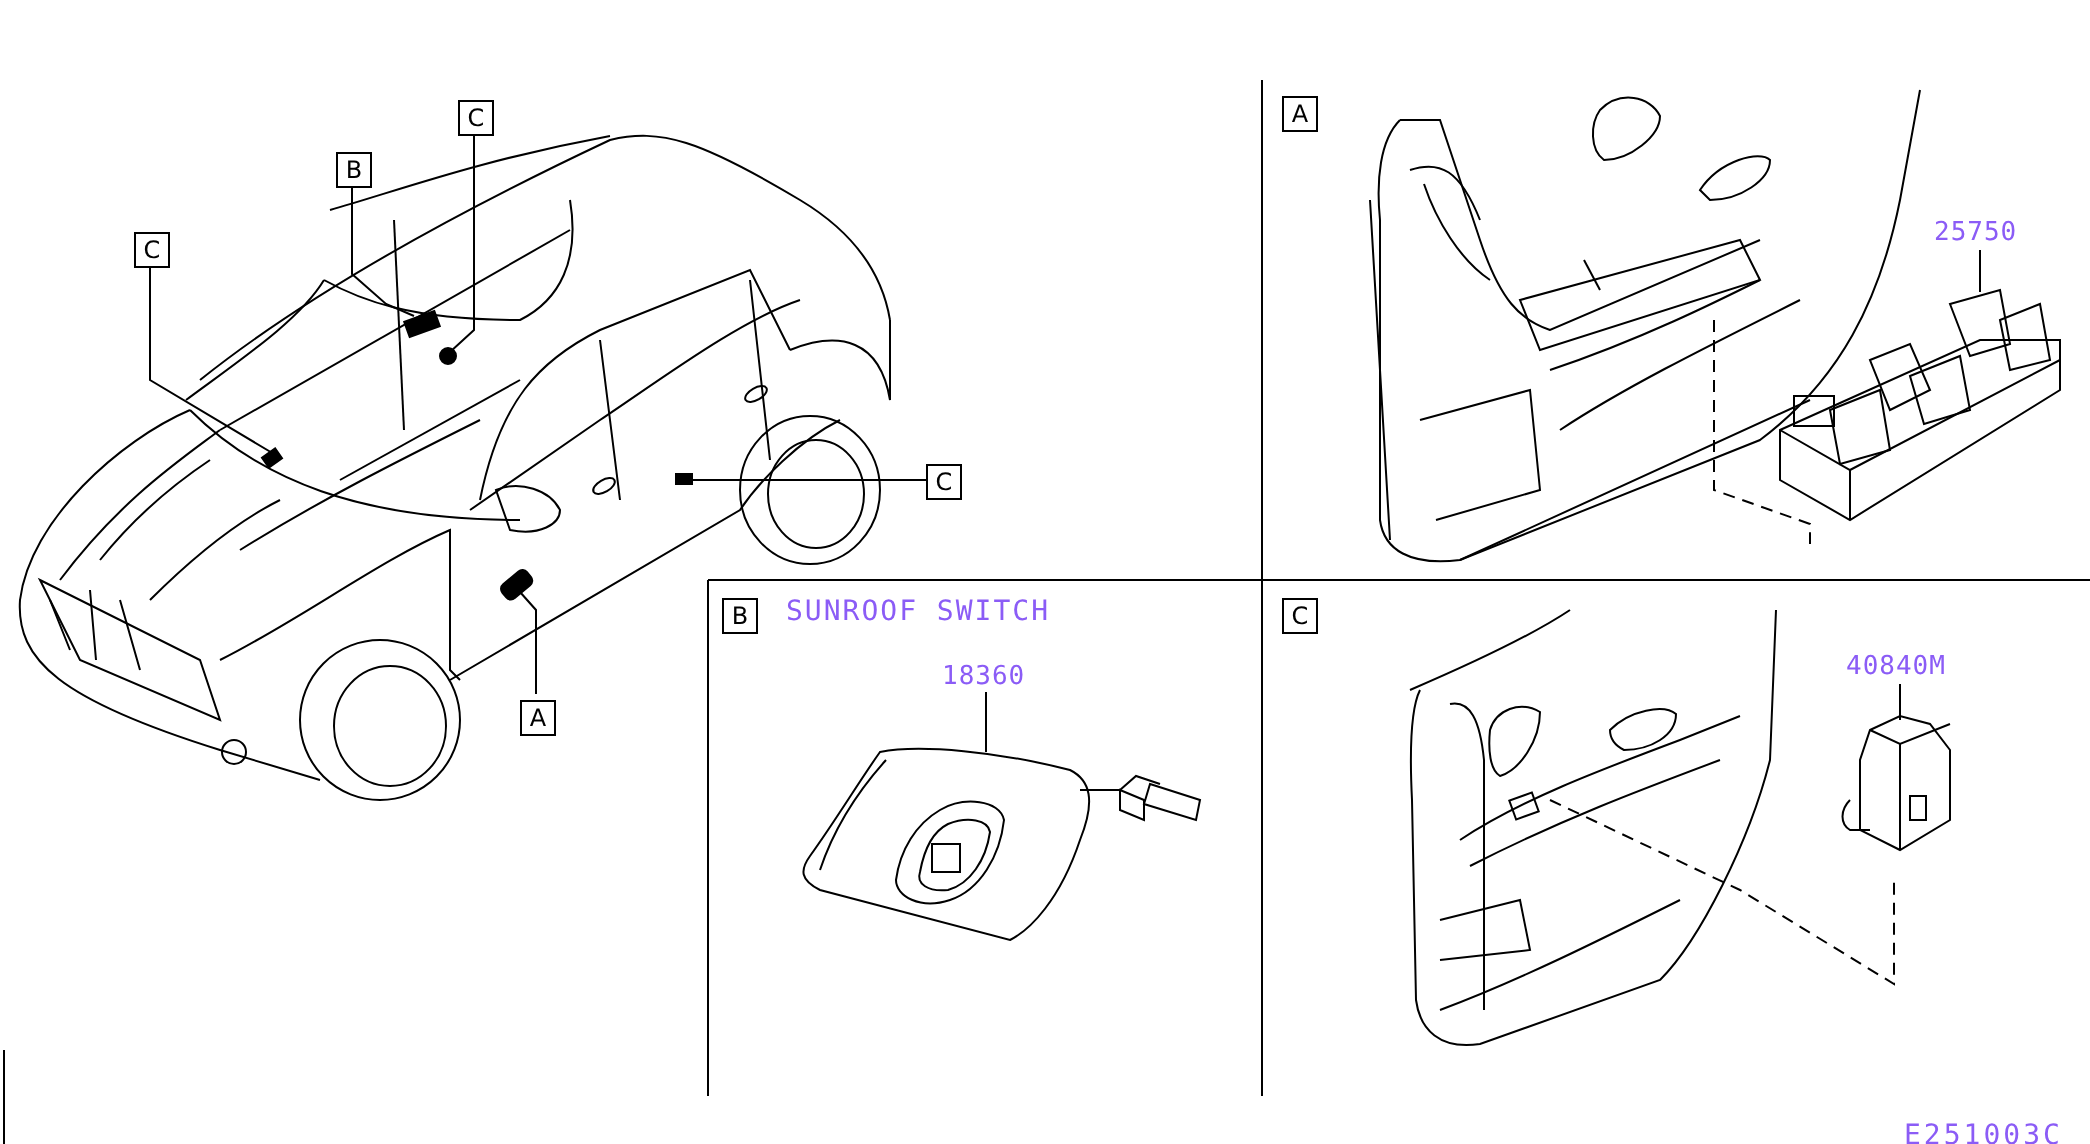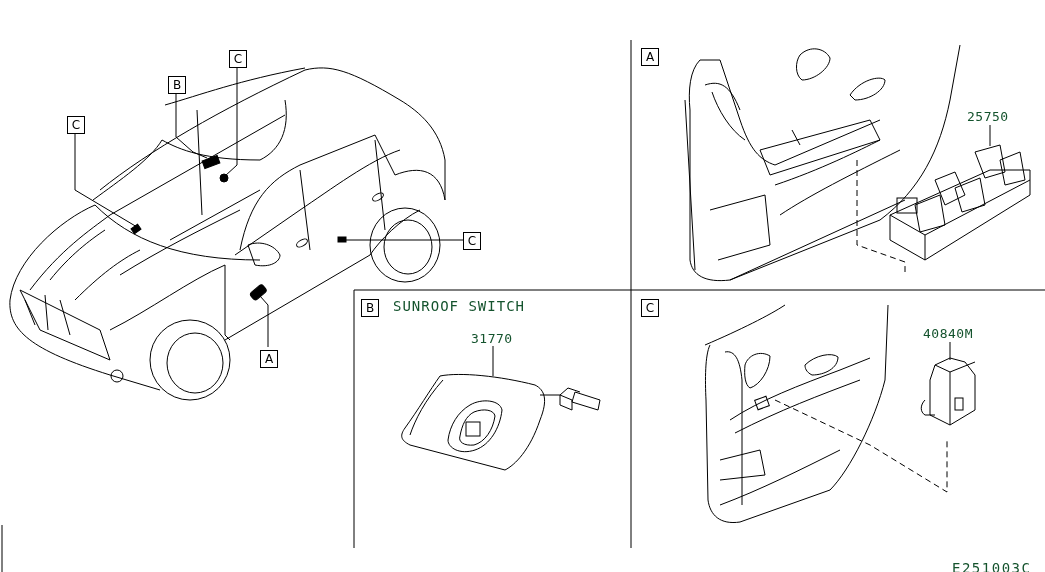--- a/index.html
+++ b/index.html
@@ -1,20 +1,20 @@
 <!DOCTYPE html>
 <html><head>
 <meta charset="utf-8">
 <style>
   html, body { margin:0; padding:0; background:#ffffff; }
   body { width:1045px; height:572px; position:relative; overflow:hidden;
          font-family:"DejaVu Sans Mono", monospace; color:#000; }
   svg.canvas { position:absolute; left:0; top:0; }
   .lbl { position:absolute; font-family:"DejaVu Sans Mono", monospace; font-size:13px;
-         line-height:13px; white-space:nowrap; color:#14532d; letter-spacing:0.5px; }
+         line-height:13px; white-space:nowrap; color:#8b5cf6; letter-spacing:0.5px; }
   .box { position:absolute; border:1px solid #000; background:#fff; width:16px; height:16px;
          font-family:"DejaVu Sans", sans-serif; font-size:12px; line-height:16px; text-align:center; }
   .title { font-size:14px; letter-spacing:1px; }
 </style>
 </head>
 <body>
 
 <svg class="canvas" width="1045" height="572" viewBox="0 0 1045 572" fill="none" stroke="#000" stroke-width="1">
 
   <line x1="631" y1="40" x2="631" y2="548"></line>
@@ -137,18 +137,18 @@
 <div class="box" style="left:229px;top:50px;">C</div>
 <div class="box" style="left:67px;top:116px;">C</div>
 <div class="box" style="left:463px;top:232px;">C</div>
 <div class="box" style="left:260px;top:350px;">A</div>
 
 <div class="box" style="left:641px;top:48px;">A</div>
 <div class="lbl" style="left:967px;top:110px;">25750</div>
 
 <div class="box" style="left:361px;top:299px;">B</div>
 <div class="lbl title" style="left:393px;top:300px;">SUNROOF SWITCH</div>
-<div class="lbl" style="left:471px;top:332px;">31770</div>
+<div class="lbl" style="left:471px;top:332px;">18360</div>
 
 <div class="box" style="left:641px;top:299px;">C</div>
 <div class="lbl" style="left:923px;top:327px;">40840M</div>
 
 <div class="lbl" style="left:952px;top:562px;font-size:14px;letter-spacing:1.5px;">E251003C</div>
 
 </body></html>

